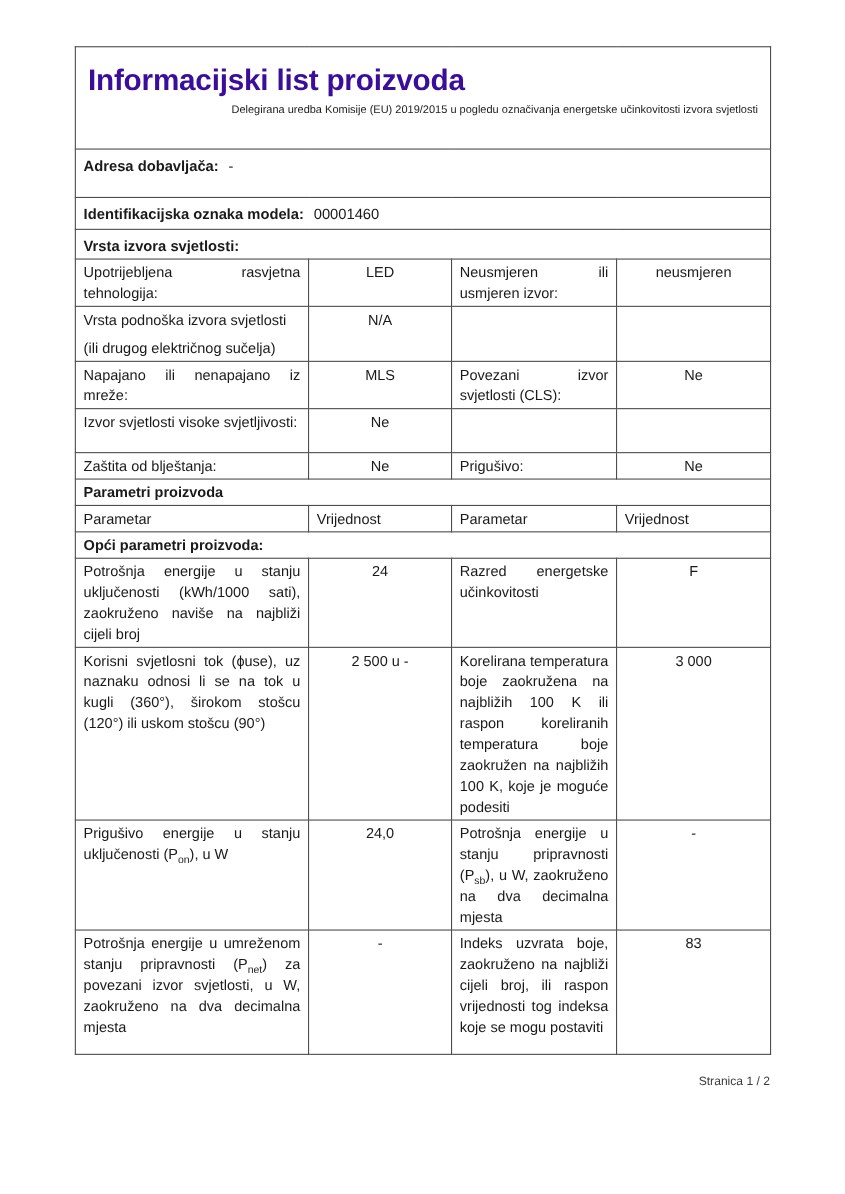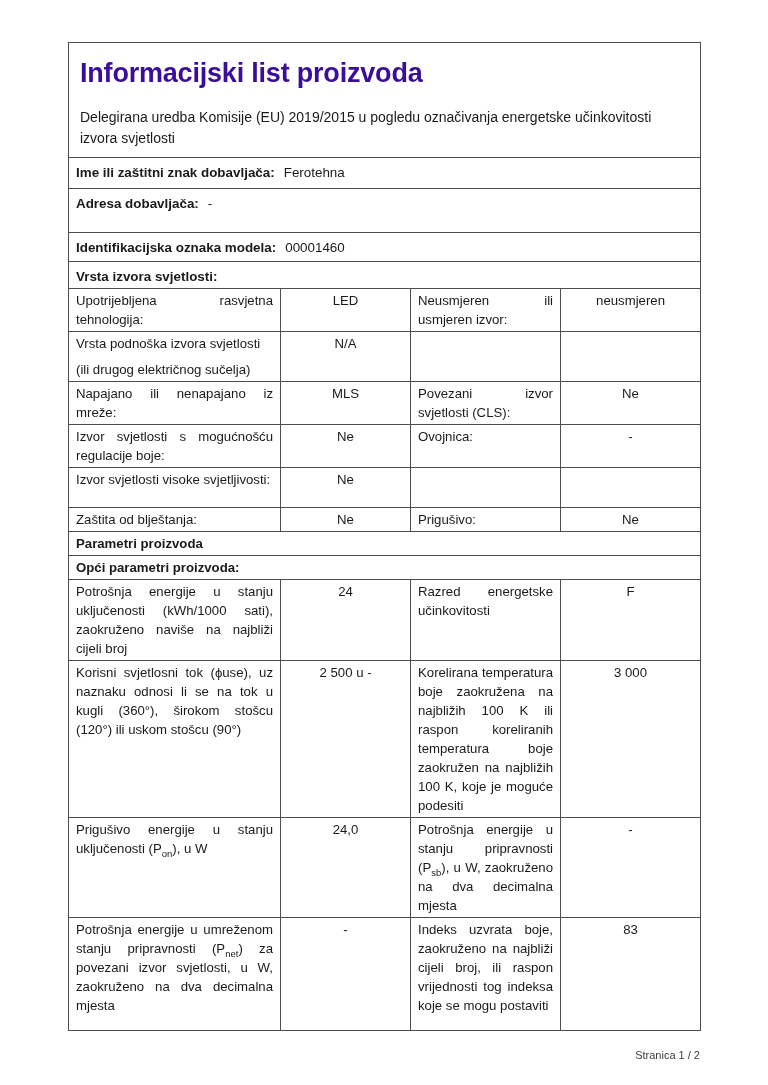--- a/index.html
+++ b/index.html
@@ -9,21 +9,21 @@
   }
   .sheet{margin:42px 0 0 68px;width:632px;}
   table.doc{border-collapse:collapse;width:632px;table-layout:fixed;}
   col.c1{width:212px}col.c2{width:130px}col.c3{width:150px}col.c4{width:140px}
   td{
     border:1px solid #4d4d4d;vertical-align:top;
     padding:2px 7px;font-size:13.2px;line-height:19px;
   }
   .titlecell{padding:6px 11px 9px;}
   h1{margin:15px 0 0;font-size:27px;font-weight:bold;letter-spacing:-0.2px;}
-  .subtitle{margin-top:24px;font-size:14px;line-height:20.5px;}
+  .subtitle{margin-top:8px;font-size:10px;line-height:20.5px;text-align:right;}
   .lrow{font-size:13.4px;padding-top:5px;}
   .b{font-weight:bold;}
   .v{margin-left:9px;}
   .val{text-align:center;}
   .j{text-align:justify;}
   .sec{text-align:left;font-weight:bold;}
   .gap{margin-top:7px;}
   sub{font-size:9.5px;line-height:0;}
   tr.h93{height:93px}tr.h31{height:31px}tr.h27{height:44px}tr.h29{height:29px}
   tr.h26{height:26px}tr.h42{height:42px}tr.h47{height:47px}tr.h41{height:41px}
@@ -44,23 +44,20 @@
       </colgroup>
 
     <tbody>
         <tr class="h93">
       <td colspan="4" class="titlecell">
         <h1 style="color: rgb(58, 13, 155);">Informacijski list proizvoda</h1>
         <div class="subtitle">Delegirana uredba Komisije (EU) 2019/2015 u pogledu označivanja energetske učinkovitosti izvora svjetlosti</div>
       </td>
     </tr>
 
-    <tr class="h31">
-      <td colspan="4" class="lrow"><span class="b">Ime ili zaštitni znak dobavljača:</span><span class="v">Ferotehna</span></td>
-    </tr>
     <tr class="h27">
       <td colspan="4" class="lrow"><span class="b">Adresa dobavljača:</span><span class="v">-</span></td>
     </tr>
     <tr class="h29">
       <td colspan="4" class="lrow"><span class="b">Identifikacijska oznaka modela:</span><span class="v">00001460</span></td>
     </tr>
     <tr class="h26">
       <td colspan="4" class="lrow"><span class="b">Vrsta izvora svjetlosti:</span></td>
     </tr>
 
@@ -79,40 +76,40 @@
       <td></td>
       <td class="val"></td>
     </tr>
     <tr class="h41">
       <td class="p j">Napajano ili nenapajano iz mreže:</td>
       <td class="val">MLS</td>
       <td class="p j">Povezani izvor svjetlosti (CLS):</td>
       <td class="val">Ne</td>
     </tr>
     <tr class="h40">
-      <td class="p j">Izvor svjetlosti s mogućnošću regulacije boje:</td>
-      <td class="val">Ne</td>
-      <td class="p j">Ovojnica:</td>
-      <td class="val">-</td>
-    </tr>
-    <tr class="h40">
       <td class="p j">Izvor svjetlosti visoke svjetljivosti:</td>
       <td class="val">Ne</td>
       <td class="p j"></td>
       <td class="val"></td>
     </tr>
     <tr class="h24">
       <td class="p j">Zaštita od blještanja:</td>
       <td class="val">Ne</td>
       <td class="p j">Prigušivo:</td>
       <td class="val">Ne</td>
     </tr>
 
     <tr class="h22">
       <td colspan="4" class="sec">Parametri proizvoda</td>
+    </tr>
+    <tr class="h22">
+      <td>Parametar</td>
+      <td>Vrijednost</td>
+      <td>Parametar</td>
+      <td>Vrijednost</td>
     </tr>
     <tr class="h23">
       <td colspan="4" class="sec">Opći parametri proizvoda:</td>
     </tr>
 
     <tr class="h73">
       <td class="p j">Potrošnja energije u stanju uključenosti (kWh/1000 sati), zaokruženo naviše na najbliži cijeli broj</td>
       <td class="val">24</td>
       <td class="p j">Razred energetske učinkovitosti</td>
       <td class="val">F</td>

